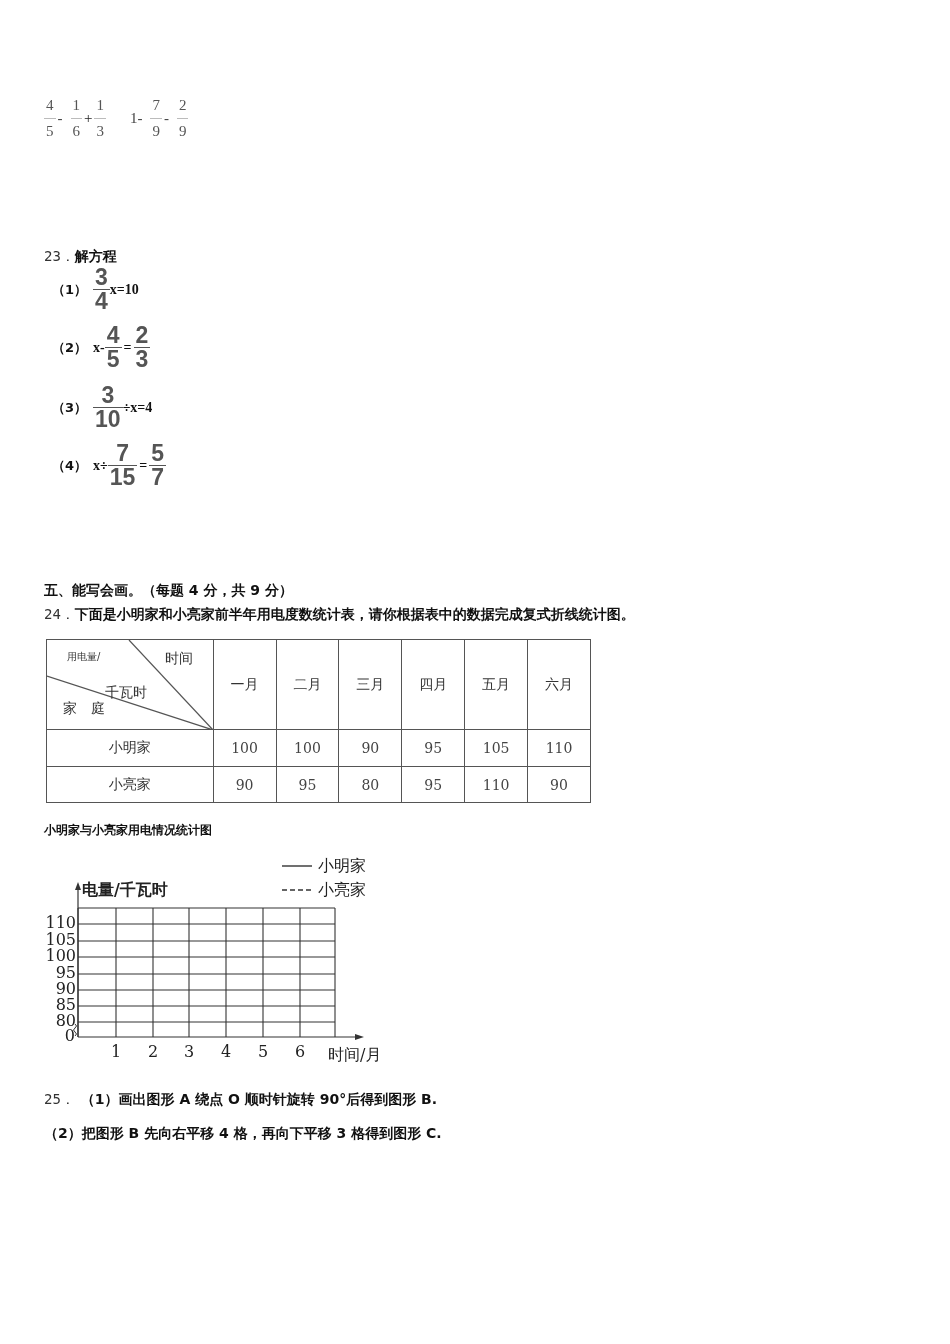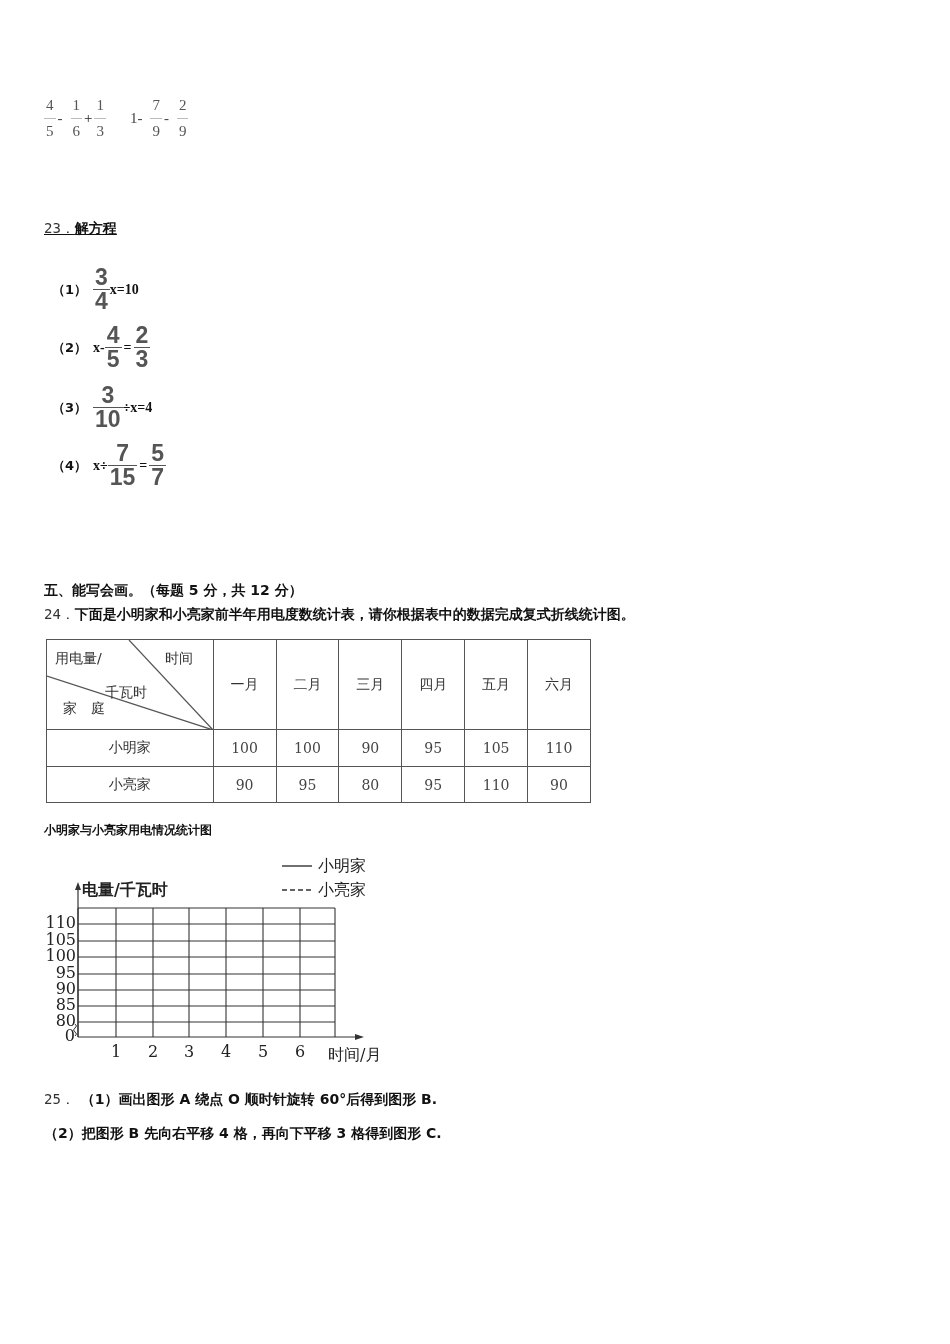--- a/index.html
+++ b/index.html
@@ -51,21 +51,21 @@
       <span class="den">9</span>
   </span>
   <span class="op">-</span>
   <span class="frac small-frac" style="margin-left:6px;">
     <span class="num">2</span>
       <span class="bar"></span>
       <span class="den">9</span>
   </span>
 </div>
 
-<div class="abs" style="left:44px; top:220px; display:flex; align-items:baseline;text-decoration:underline;">
+<div class="abs" style="left:44px; top:248px; display:flex; align-items:baseline;">
   <span class="qnum">23．</span>
   <span class="cjk">解方程</span>
 </div>
 
 <div class="abs eq" style="left:52px; top:266px;">
   <span class="lbl">（1）</span>
   <span class="frac big-frac">
     <span class="num">3</span>
       <span class="bar"></span>
       <span class="den">4</span>
@@ -108,37 +108,37 @@
       <span class="den">15</span>
   </span>
   <span style="padding:0 2px;">=</span>
   <span class="frac big-frac">
     <span class="num">5</span>
       <span class="bar"></span>
       <span class="den">7</span>
   </span>
 </div>
 
-<div class="abs cjk" style="left:44px; top:582px;">五、能写会画。（每题 5 分，共 12 分）</div>
+<div class="abs cjk" style="left:44px; top:582px;">五、能写会画。（每题 4 分，共 9 分）</div>
 
 <div class="abs" style="left:44px; top:606px; display:flex; align-items:flex-start;">
   <span class="qnum">24．</span>
   <span class="cjk">下面是小明家和小亮家前半年用电度数统计表，请你根据表中的数据完成复式折线统计图。</span>
 </div>
 
 <div class="abs" style="left:46px; top:639px;">
   <table class="data" style="width:545px;">
     <tbody>
         <tr style="height:90px;">
       <td style="width:166px; position:relative;">
         <svg width="166" height="90" style="position:absolute; left:0; top:0;">
           <line x1="82" y1="0" x2="166" y2="90" stroke="#555" stroke-width="1.2"></line>
           <line x1="0" y1="36" x2="166" y2="90" stroke="#555" stroke-width="1.2"></line>
         </svg>
-        <span class="abs" style="left:8px; top:10px; font-size:14px;">用电量/</span>
+        <span class="abs" style="left:20px; top:10px; font-size:10px;">用电量/</span>
         <span class="abs" style="left:118px; top:10px; font-size:14px;">时间</span>
         <span class="abs" style="left:58px; top:44px; font-size:14px;">千瓦时</span>
         <span class="abs" style="left:16px; top:60px; font-size:14px;font-family:Liberation Serif, serif;">家　庭</span>
       </td>
       <td style="width:62px;">一月</td>
       <td style="width:62px;">二月</td>
       <td style="width:62px;">三月</td>
       <td style="width:62px;">四月</td>
       <td style="width:62px;">五月</td>
       <td style="width:62px;">六月</td>
@@ -227,15 +227,15 @@
   <span class="abs chart-txt" style="left:181px; top:190px; font-size:16px;">4</span>
   <span class="abs chart-txt" style="left:218px; top:190px; font-size:16px;">5</span>
   <span class="abs chart-txt" style="left:255px; top:190px; font-size:16px;">6</span>
 
   
   <span class="abs chart-txt" style="left:288px; top:193px; font-size:16px;">时间/月</span>
 </div>
 
 <div class="abs" style="left:44px; top:1091px; display:flex; align-items:flex-end;">
   <span class="qnum">25．</span>
-  <span class="cjk" style="margin-left:6px;">（1）画出图形 A 绕点 O 顺时针旋转 60°后得到图形 B.</span>
+  <span class="cjk" style="margin-left:6px;">（1）画出图形 A 绕点 O 顺时针旋转 90°后得到图形 B.</span>
 </div>
 <div class="abs cjk" style="left:44px; top:1125px;">（2）把图形 B 先向右平移 4 格，再向下平移 3 格得到图形 C.</div>
 
 </body></html>

